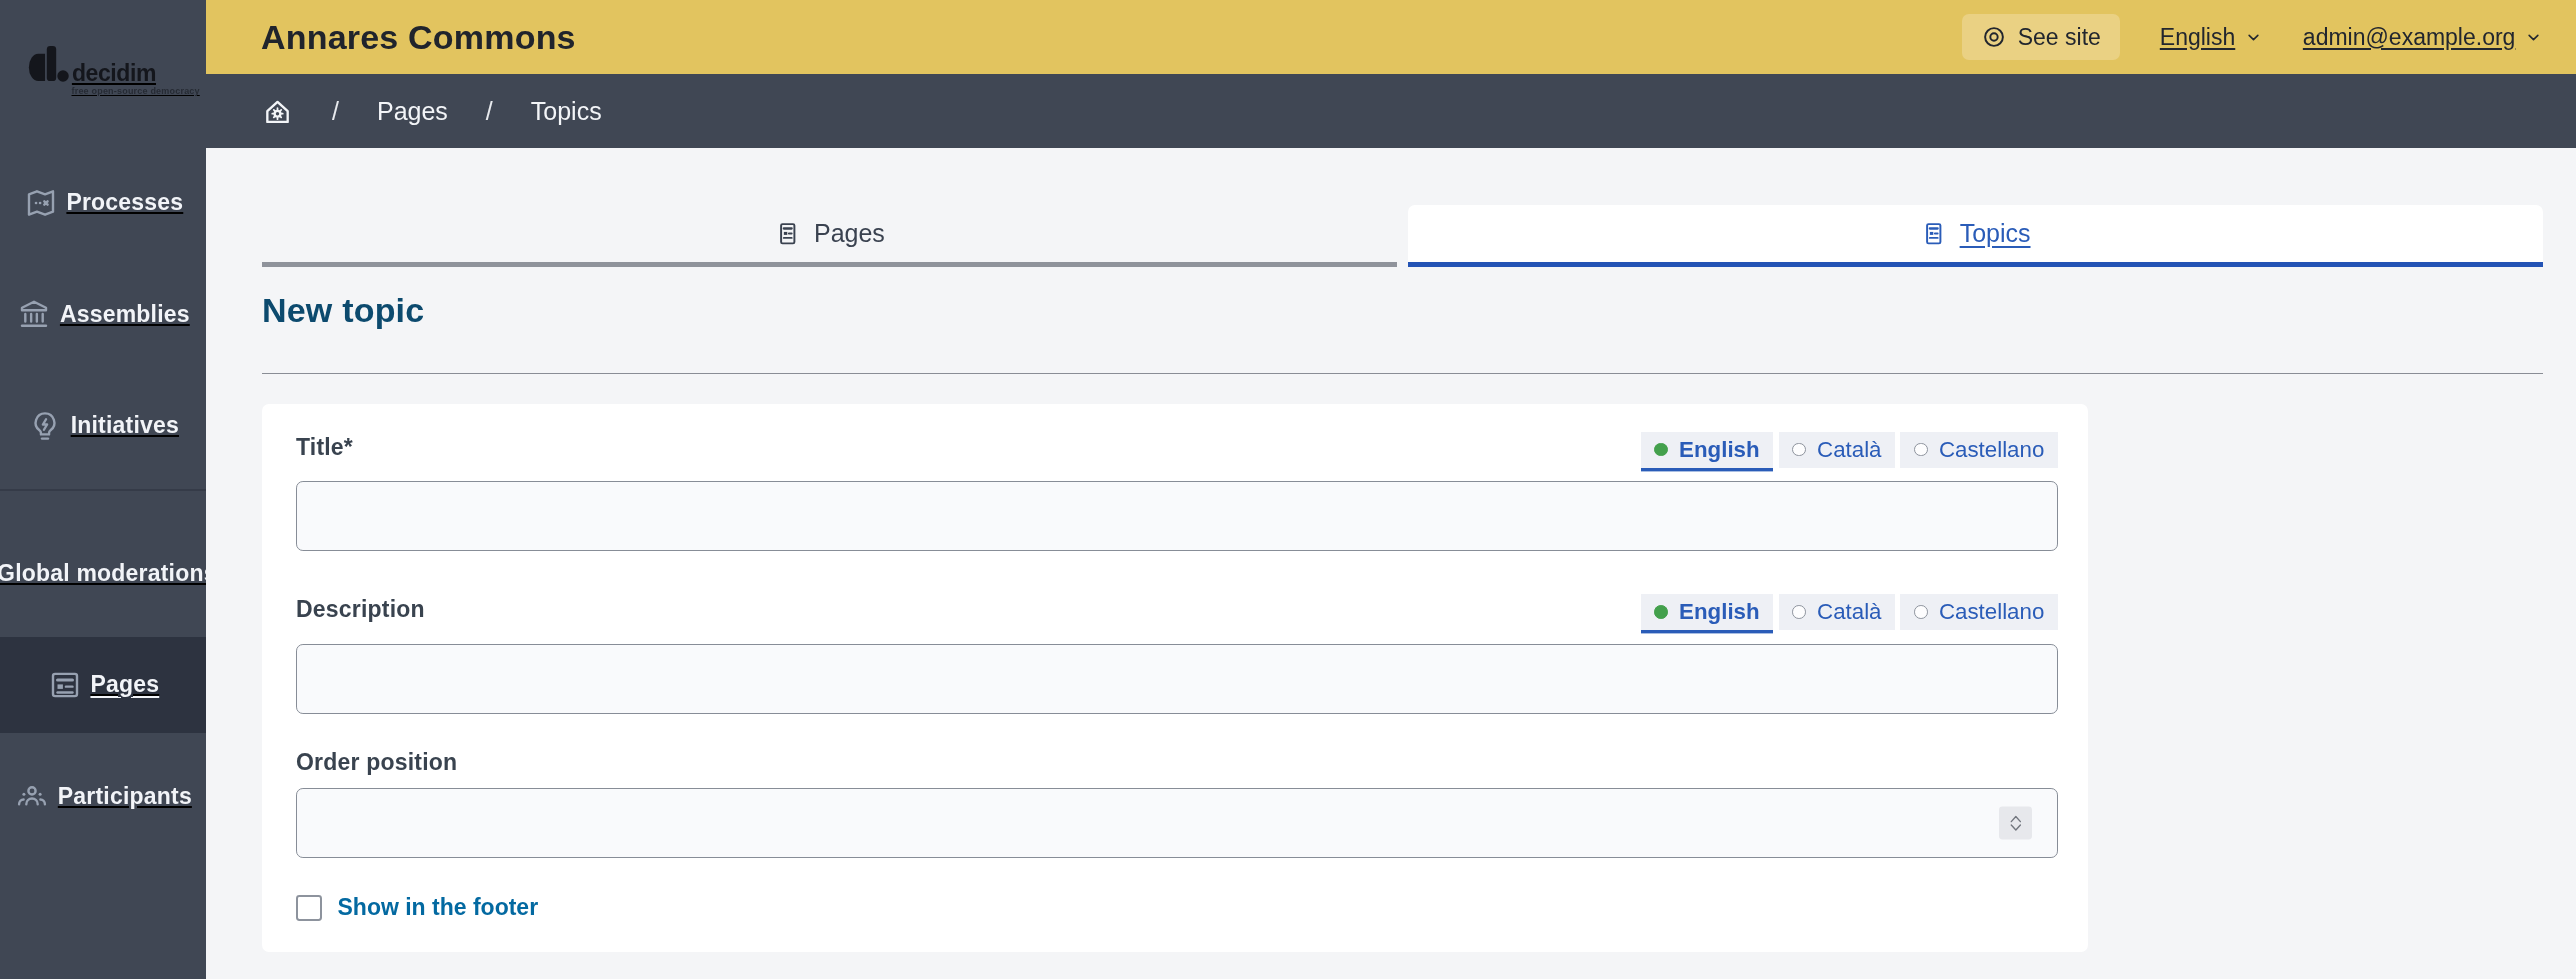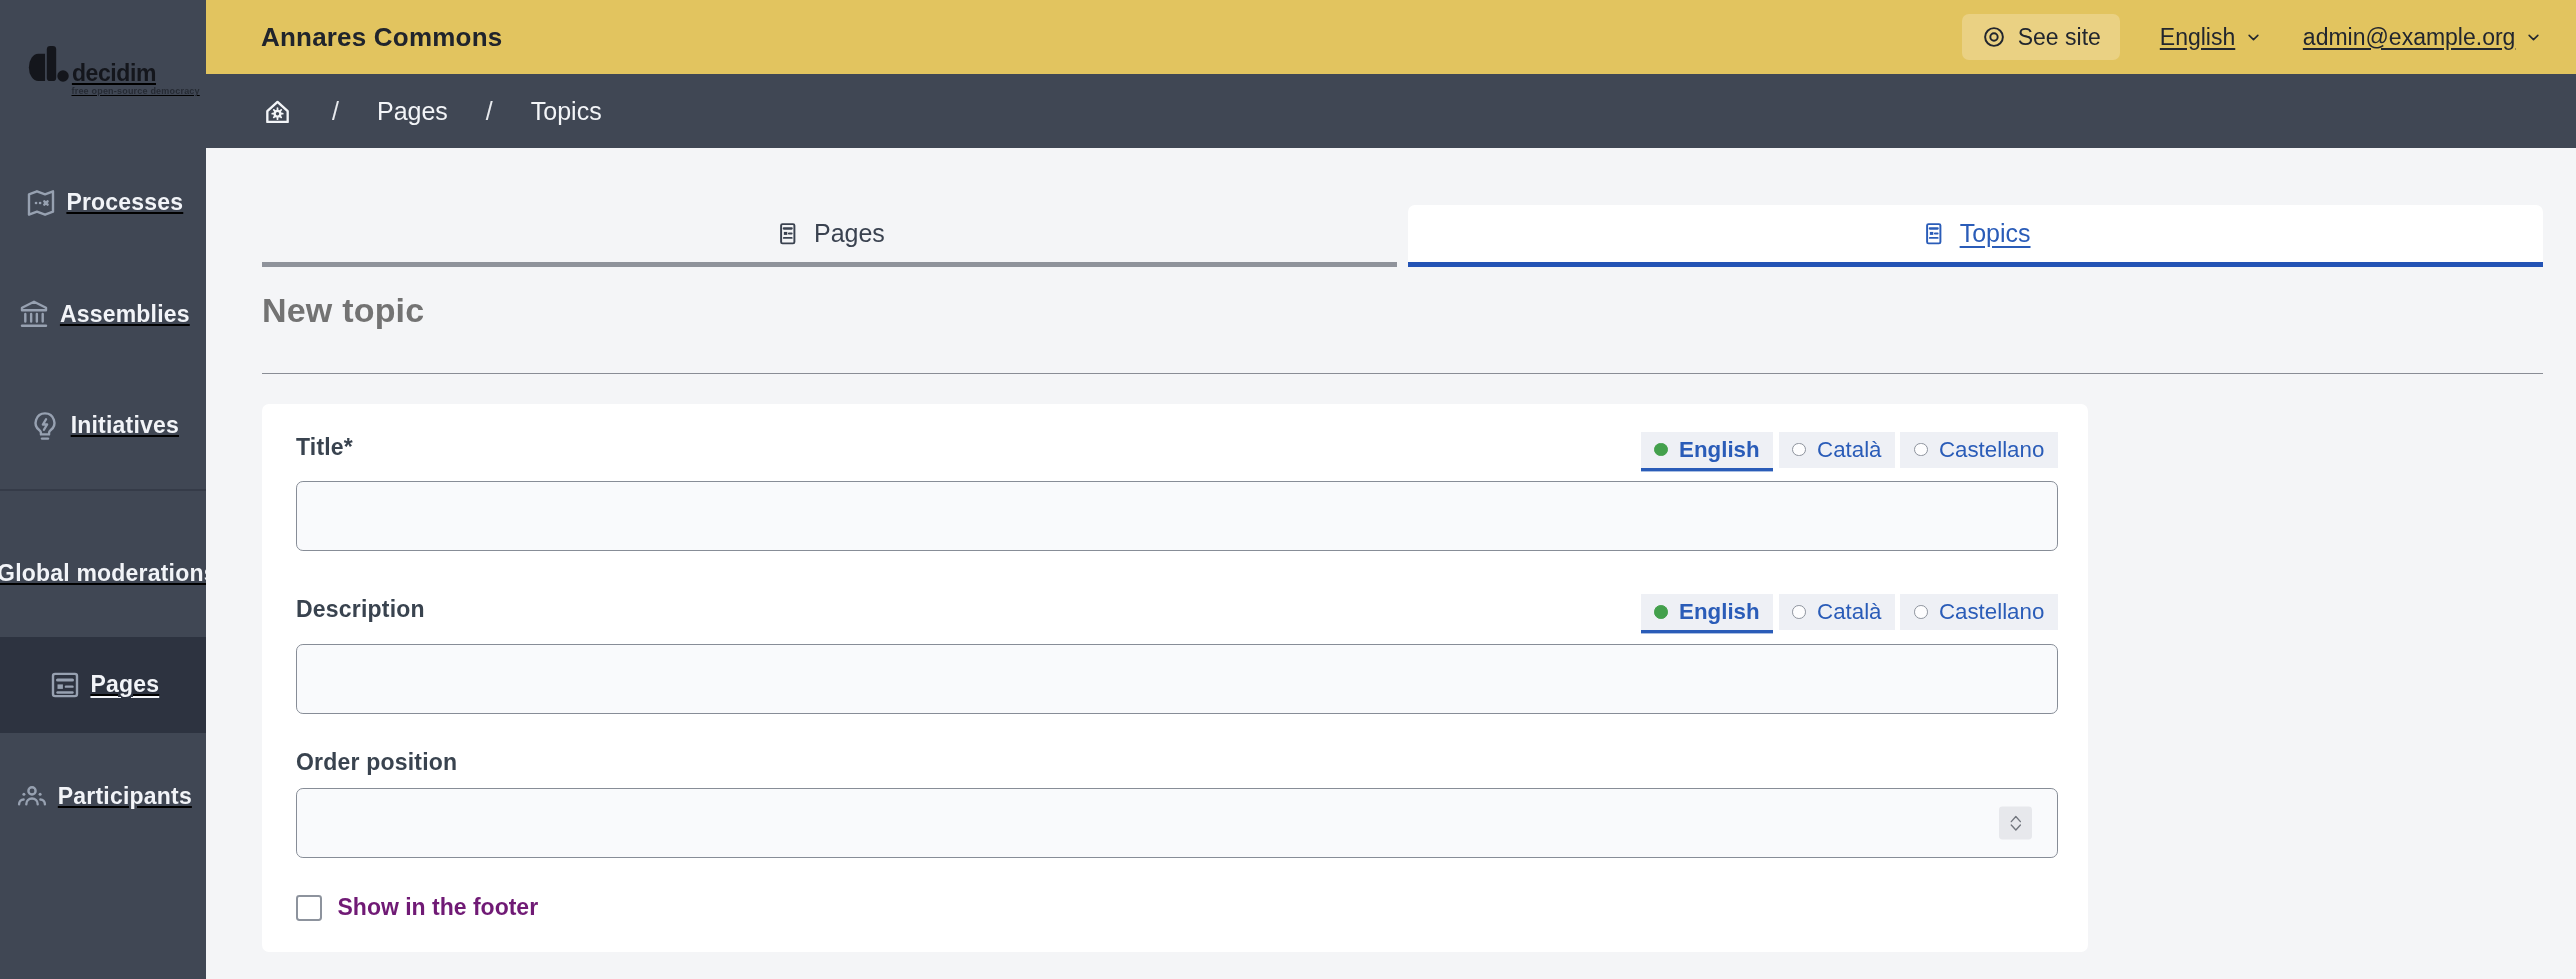--- a/index.html
+++ b/index.html
@@ -21,60 +21,60 @@
   .menu-item svg { color:#97a1b1; }
   .menu-item span { font-size:23px; font-weight:600; white-space:nowrap; letter-spacing:0.2px; }
   .menu-item.active { background:#2d3340; }
   .menu-item.active span { text-decoration:underline; text-underline-offset:4.3px; }
   .menu-divider { height:1.7px; background:#353b48; margin:0 0 34px 0; }
 
   
   .main { flex:1; display:flex; flex-direction:column; }
 
   .topbar { height:74px; background:#e2c45f; display:flex; align-items:center; padding:0 33px 0 55px; }
-  .site-title { font-size:26px; font-weight:700; color:#20242c; letter-spacing:0.2px; }
+  .site-title { font-size:34px; font-weight:700; color:#20242c; letter-spacing:0.2px; }
   .topbar-right { margin-left:auto; display:flex; align-items:center; gap:40px;padding-left:39px; }
   .see-site { display:flex; align-items:center; gap:11.2px; background:#ead183; border-radius:6.9px; padding:9.5px 19px; color:#22262e; font-size:23px; cursor:pointer; text-decoration:none; }
   .top-link { display:flex; align-items:center; gap:8.6px; color:#22262e; font-size:23px; cursor:pointer; text-decoration:none; }
   .top-link .u { text-decoration:underline; text-underline-offset:3.4px; }
 
   .breadcrumb-bar { height:74px; background:#404754; display:flex; align-items:center; gap:38px; padding:0 0 0 55px; }
   .breadcrumb-bar a { color:#f3f5f8; font-size:25px; text-decoration:none; cursor:pointer; display:flex; align-items:center; }
   .breadcrumb-bar .sep { color:#e8eaee; font-size:25px; }
 
   .content { flex:1; background:#f4f5f7; padding:0 33px 0 56px; }
 
   
   .tabs { margin-top:57px; display:flex; gap:10.3px; }
   .tab { flex:1; height:62px; display:flex; align-items:center; justify-content:center; gap:12px; font-size:25px; color:#3a4250; border-bottom:5.2px solid #8f939b; cursor:pointer; text-decoration:none; }
   .tab svg { color:#3a4250; }
   .tab.active { background:#ffffff; border-radius:6.9px 6.9px 0 0; border-bottom-color:#2353b5; color:#2a5cb8; }
   .tab.active svg { color:#2a5cb8; }
   .tab.active .u { text-decoration:underline; text-underline-offset:4.3px; }
 
-  h1.page-heading { margin-top:24px; font-size:34px; font-weight:700; color:#737373; letter-spacing:0.2px; }
+  h1.page-heading { margin-top:24px; font-size:34px; font-weight:700; color:#0c4a6e; letter-spacing:0.2px; }
   .rule { border:none; border-top:1.7px solid #898d95; margin-top:43px; }
 
   
   .card { margin-top:30px; width:1826px; background:#ffffff; border-radius:6.9px; padding:15.5px 30px 31px 34px; }
   .field-head { display:flex; justify-content:space-between; align-items:flex-end; min-height:48px; }
   .field-label { font-size:23px; font-weight:700; color:#39434f; padding-bottom:6.9px; letter-spacing:0.2px; }
   .langs { display:flex; gap:5.2px; align-items:stretch; }
   .lang { display:flex; align-items:center; gap:11.2px; height:36px; padding:0 13.7px; background:#eef0f5; font-size:22.3px; color:#2a5cb8; cursor:pointer; text-decoration:none; }
   .lang.selected { font-weight:700; box-shadow:0 3.4px 0 0 #2a5cb8; }
   .dot { width:13.7px; height:13.7px; border-radius:50%; border:1.7px solid #8d939d; background:#fdfdfe; }
   .dot.filled { background:#43a04c; border-color:#43a04c; }
   .input { display:block; width:100%; height:70px; margin-top:13.7px; background:#f9fafc; border:1.7px solid #878d97; border-radius:6.9px; font-size:24px; padding:0 17px; color:#333; font-family:"Liberation Sans",sans-serif; }
   .field + .field { margin-top:31px; }
   .num-wrap { position:relative; }
   .spinner { position:absolute; right:26px; top:50%; transform:translateY(-50%); width:33px; height:33px; background:#e7e8ec; border-radius:3.4px; display:flex; flex-direction:column; align-items:center; justify-content:center; color:#72767e; cursor:pointer; }
   .spinner svg { display:block; }
   .check-row { margin-top:36px; display:flex; align-items:center; gap:15.5px; }
   .checkbox { width:26px; height:26px; border:2.6px solid #8d939d; border-radius:3.4px; background:#fff; cursor:pointer; }
-  .check-label { font-size:23px; font-weight:700; color:#701a75; cursor:pointer; }
+  .check-label { font-size:23px; font-weight:700; color:#0369a1; cursor:pointer; }
 
   svg.ic { fill:none; stroke:currentColor; stroke-width:1.6; stroke-linecap:round; stroke-linejoin:round; }
 </style>
 </head>
 <body>
 
 <div class="app">
 
   <aside class="sidebar">
     <div class="logo">

